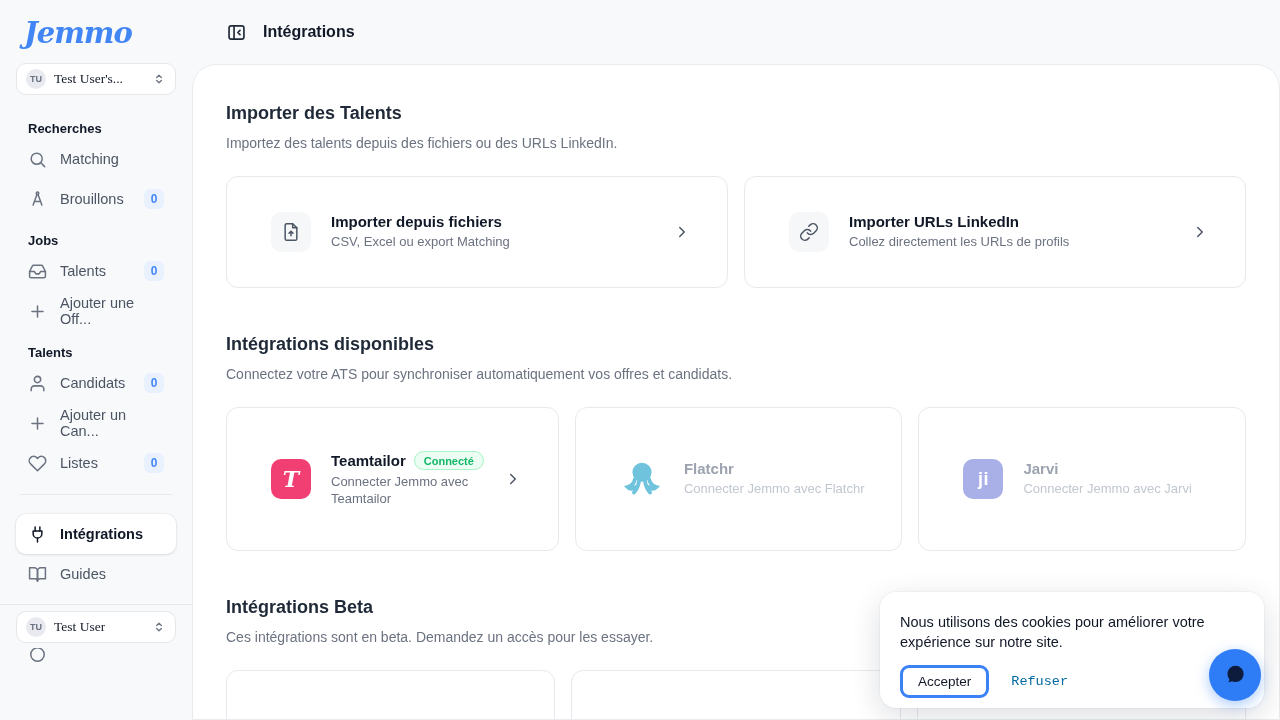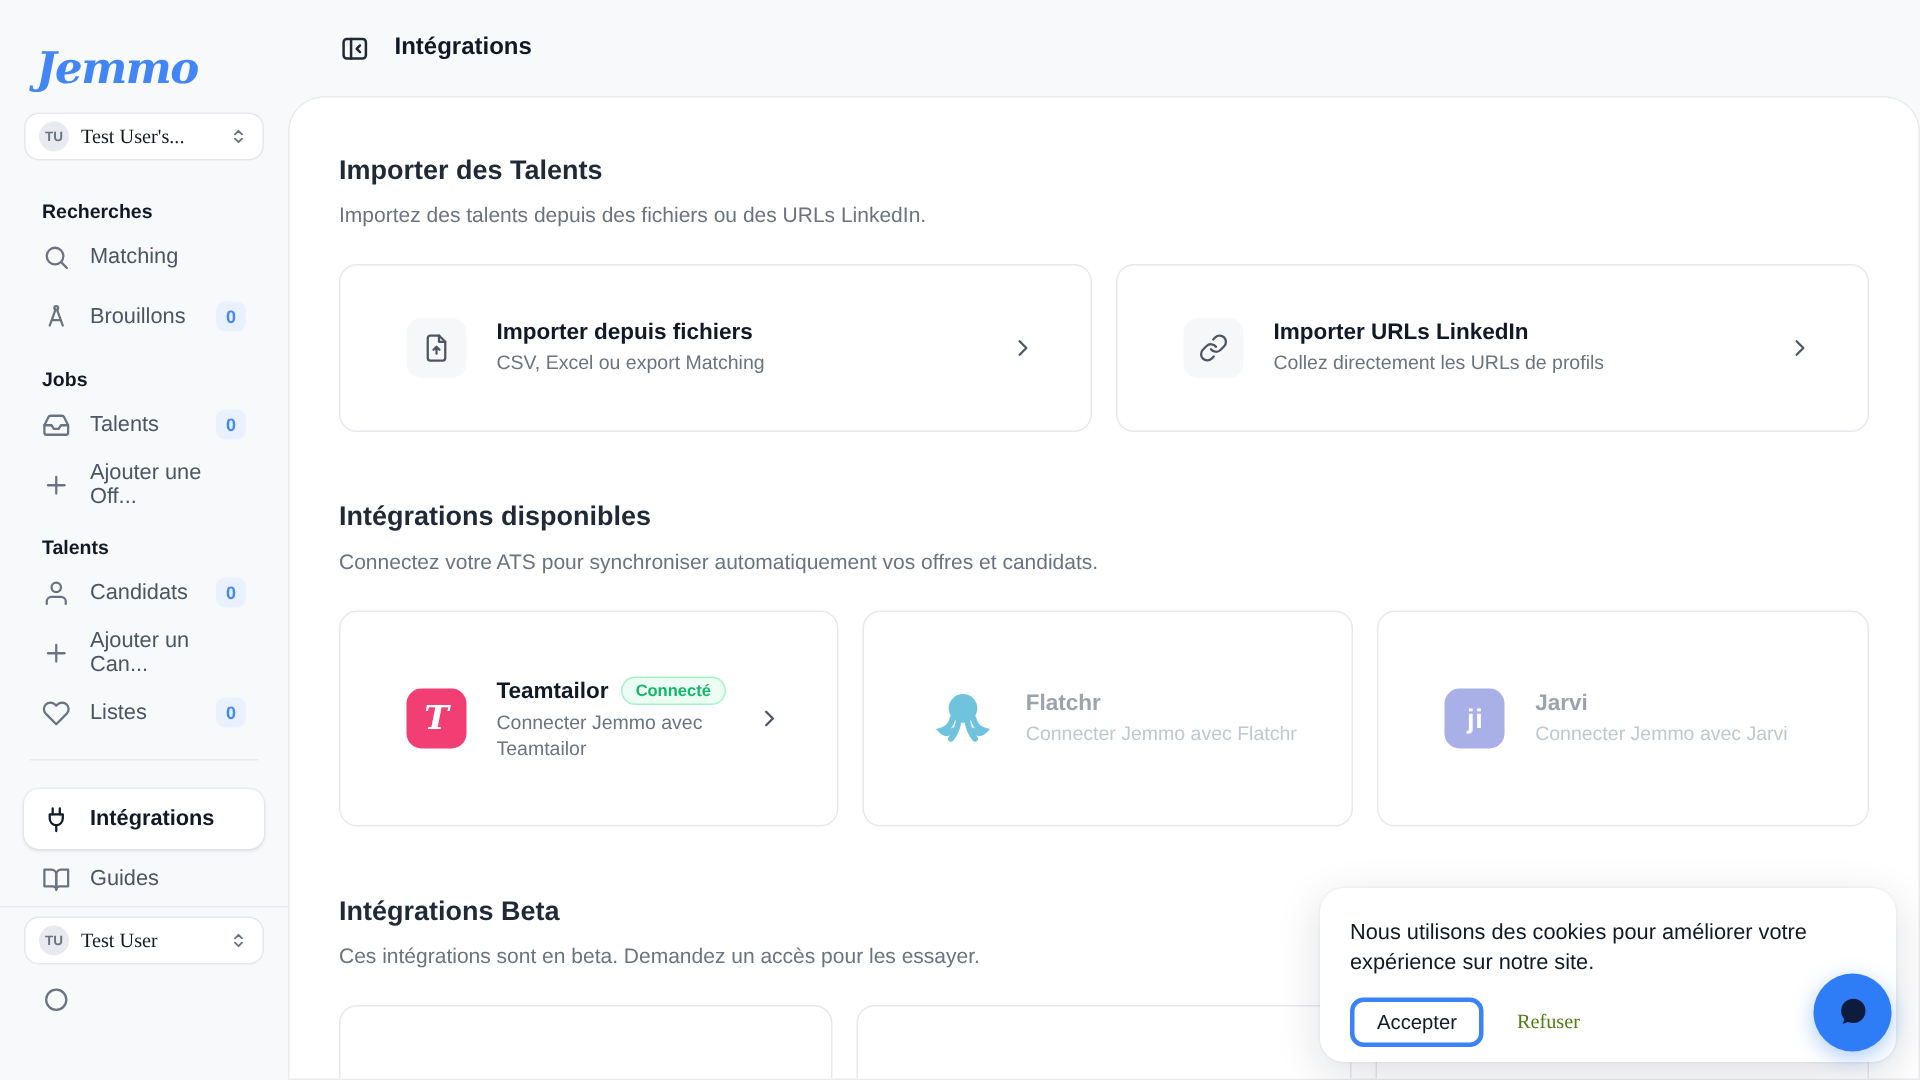--- a/index.html
+++ b/index.html
@@ -4,21 +4,21 @@
 <style>
   * { margin:0; padding:0; box-sizing:border-box; }
   html,body { width:1280px; height:720px; overflow:hidden; }
   body {
     font-family:"Liberation Sans","DejaVu Sans",sans-serif;
     background:#f8f9fb; color:#111827; position:relative;
   }
   svg { display:block; }
 
   
-  .sidebar { position:absolute; left:0; top:0; width:192px; height:648px; padding:16px 16px; }
+  .sidebar { position:absolute; left:0; top:0; width:192px; height:648px; padding:4px 16px; }
   .logo {
     font-family:"DejaVu Serif",serif; font-style:italic; font-weight:bold;
     font-size:29px; color:#4285f4; margin:12px 0 0 8px; letter-spacing:-1px; cursor:pointer;
   }
   .ws {
     width:160px; height:32px; background:#fff; border:1px solid #e5e7eb; border-radius:10px;
     display:flex; align-items:center; gap:8px; padding:0 9px; cursor:pointer; font-family:inherit;
   }
   .ws-top { margin-top:13px; }
   .avatar {
@@ -100,21 +100,21 @@
     position:absolute; left:880px; top:592px; width:384px; height:116px; background:#fff;
     border-radius:16px; box-shadow:0 8px 30px rgba(16,24,40,.14), 0 0 0 1px rgba(16,24,40,.03);
     padding:20px; z-index:20;
   }
   .cookie-msg { font-size:14.5px; color:#111827; line-height:1.4; max-width:320px; }
   .cookie-actions { display:flex; align-items:center; gap:22px; margin-top:12px; }
   .btn-accept {
     font-family:inherit; font-size:13.5px; color:#111827; background:#fff; border:3px solid #3b82f6;
     border-radius:9px; padding:6px 15px; cursor:pointer;
   }
-  .btn-decline { font-family:Liberation Serif, serif; font-size:13.5px; color:#4d7c0f; background:none; border:none; cursor:pointer; }
+  .btn-decline { font-family:Liberation Mono, monospace; font-size:13.5px; color:#0369a1; background:none; border:none; cursor:pointer; }
   .chat-fab {
     position:absolute; left:1209px; top:649px; width:52px; height:52px; border-radius:50%;
     background:#2e7cf6; border:none; cursor:pointer; z-index:30; display:grid; place-items:center;
     box-shadow:0 4px 14px rgba(46,124,246,.4);
   }
 </style>
 </head>
 <body>
 
 <aside class="sidebar">

